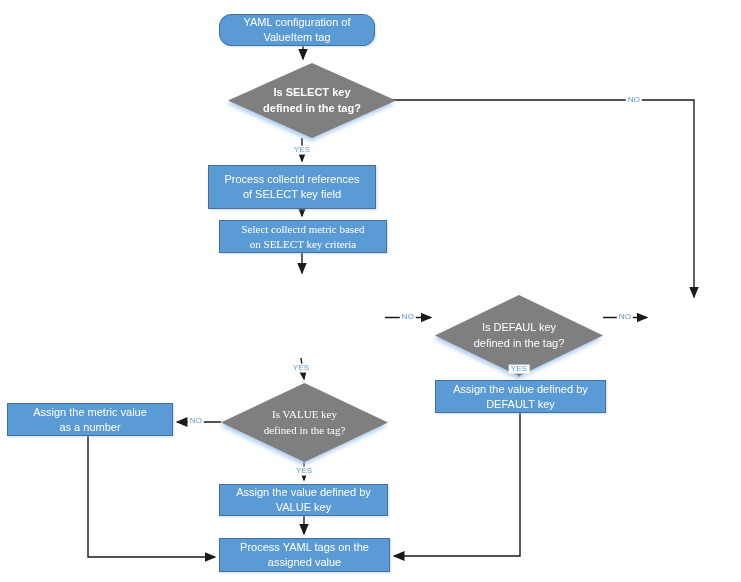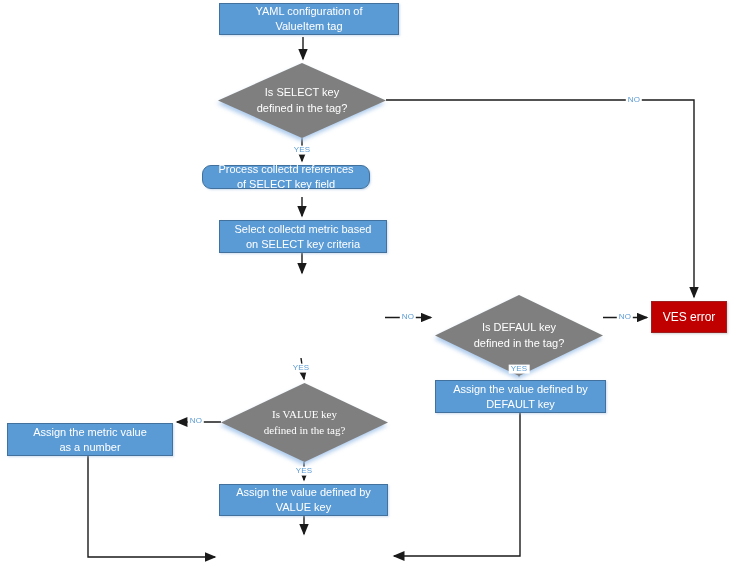--- a/index.html
+++ b/index.html
@@ -101,56 +101,57 @@
       <path d="M386 100 L694 100 L694 297" marker-end="url(#arrow)"></path>
       <path d="M519 358 L519 376" marker-end="url(#arrow)"></path>
       <path d="M221 422 L177 422" marker-end="url(#arrow)"></path>
       <path d="M304 462 L304 480" marker-end="url(#arrow)"></path>
       <path d="M304 516 L304 534" marker-end="url(#arrow)"></path>
       <path d="M88 436 L88 557 L215 557" marker-end="url(#arrow)"></path>
       <path d="M520 413 L520 556 L394 556" marker-end="url(#arrow)"></path>
     </g>
   </svg>
 
-  <div class="node-process" style="left:219px; top:3px; width:180px; height:32px;">YAML configuration of
+  <div class="node-process" style="left:219px; top:14px; width:156px; height:32px;border-radius:12px;">YAML configuration of
 ValueItem tag</div>
 
-  <div class="decision-wrap" style="left:218px; top:63px; width:168px; height:75px;">
+  <div class="decision-wrap" style="left:228px; top:63px; width:168px; height:75px;font-weight:bold;">
     <div class="decision">Is SELECT key
 defined in the tag?</div>
   </div>
 
-  <div class="node-process" style="left:202px; top:165px; width:168px; height:24px;border-radius:9px;">Process collectd references
+  <div class="node-process" style="left:208px; top:165px; width:168px; height:44px;">Process collectd references
 of SELECT key field</div>
 
-  <div class="node-process" style="left:219px; top:220px; width:168px; height:33px;">Select collectd metric based
+  <div class="node-process" style="left:219px; top:220px; width:168px; height:33px;font-family:Liberation Serif, serif;">Select collectd metric based
 on SELECT key criteria</div>
 
 
   <div class="decision-wrap" style="left:435px; top:295px; width:168px; height:81px;">
     <div class="decision">Is DEFAUL key
 defined in the tag?</div>
   </div>
 
-  <div class="node-error" style="left:651px; top:301px; width:76px; height:32px;">VES error</div>
 
   <div class="node-process" style="left:435px; top:380px; width:171px; height:33px;">Assign the value defined by
 DEFAULT key</div>
 
   <div class="decision-wrap" style="left:221px; top:383px; width:167px; height:79px;font-family:Liberation Serif, serif;">
     <div class="decision">Is VALUE key
 defined in the tag?</div>
   </div>
 
-  <div class="node-process" style="left:7px; top:423px; width:166px; height:33px;">Assign the metric value
+  <div class="node-process" style="left:7px; top:403px; width:166px; height:33px;">Assign the metric value
 as a number</div>
 
   <div class="node-process" style="left:219px; top:484px; width:169px; height:32px;">Assign the value defined by
 VALUE key</div>
 
+  <div class="node-process" style="left:219px; top:538px; width:171px; height:34px;">Process YAML tags on the
+assigned value</div>
 
   <div class="edge-label" style="left:302px; top:150px;">YES</div>
   <div class="edge-label" style="left:634px; top:100px;">NO</div>
   <div class="edge-label" style="left:301px; top:368px;">YES</div>
   <div class="edge-label" style="left:408px; top:317px;">NO</div>
   <div class="edge-label" style="left:519px; top:369px;">YES</div>
   <div class="edge-label" style="left:625px; top:317px;">NO</div>
   <div class="edge-label" style="left:304px; top:471px;">YES</div>
   <div class="edge-label" style="left:196px; top:421px;">NO</div>
 

